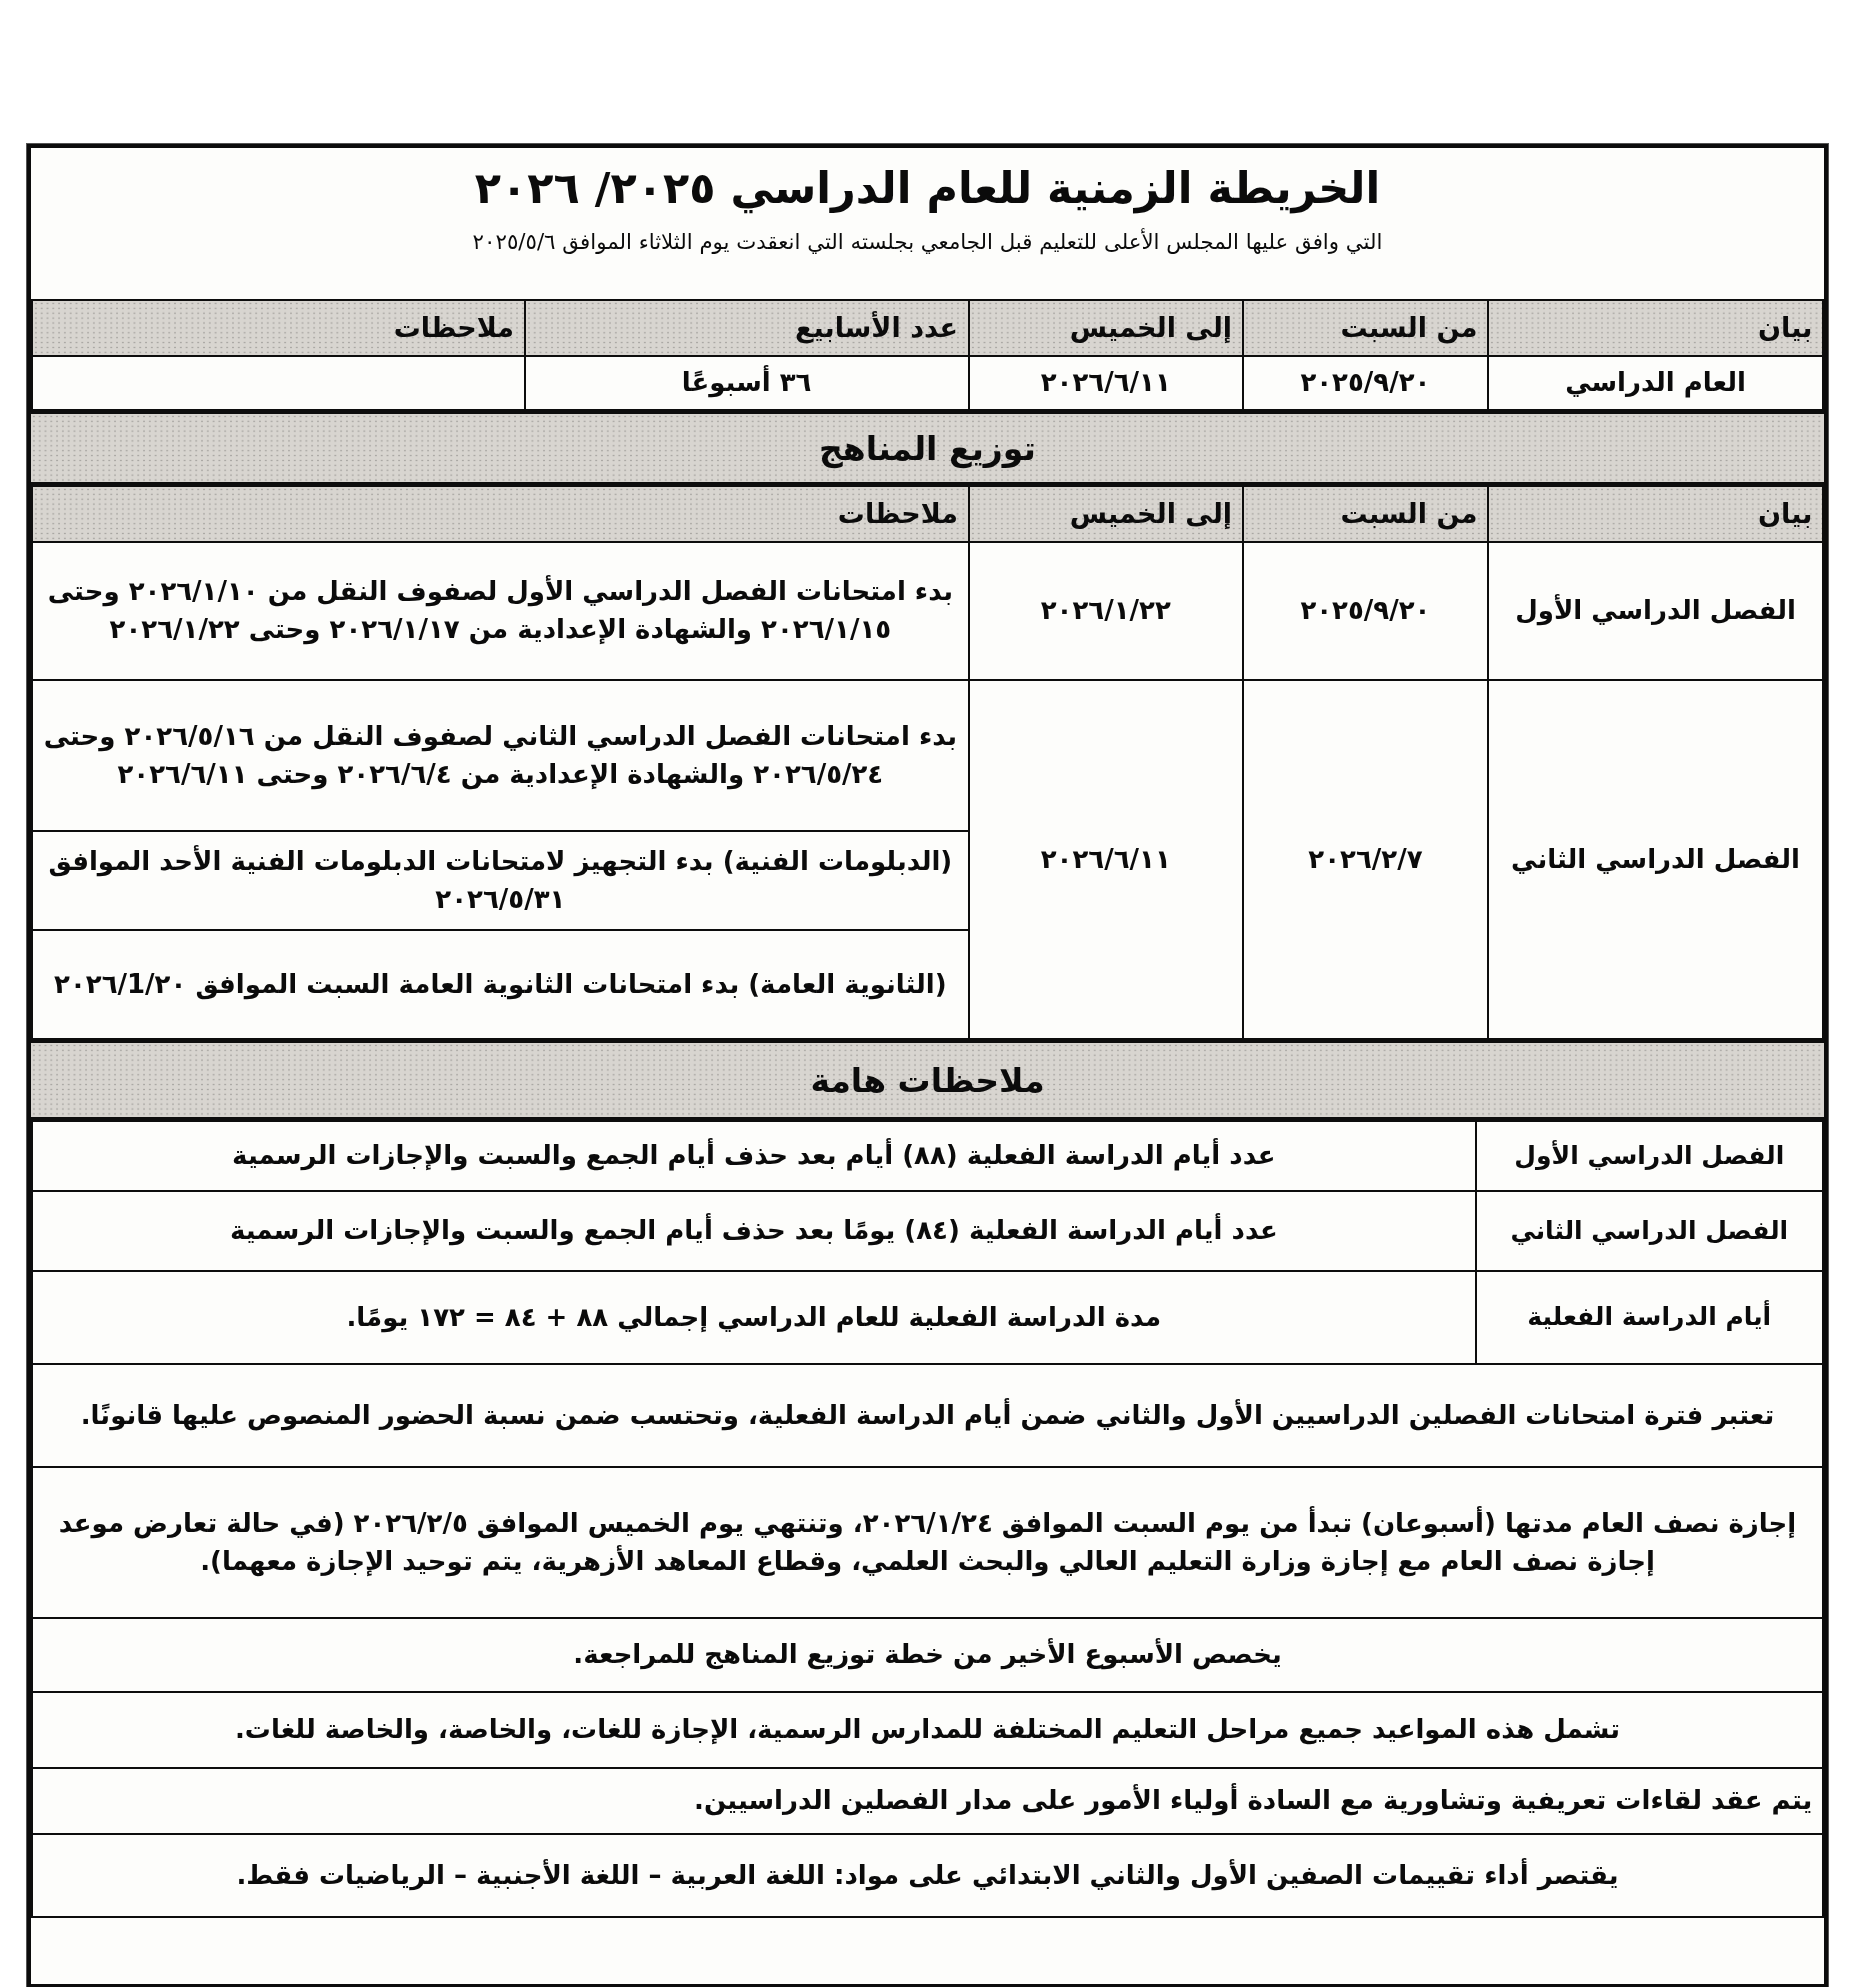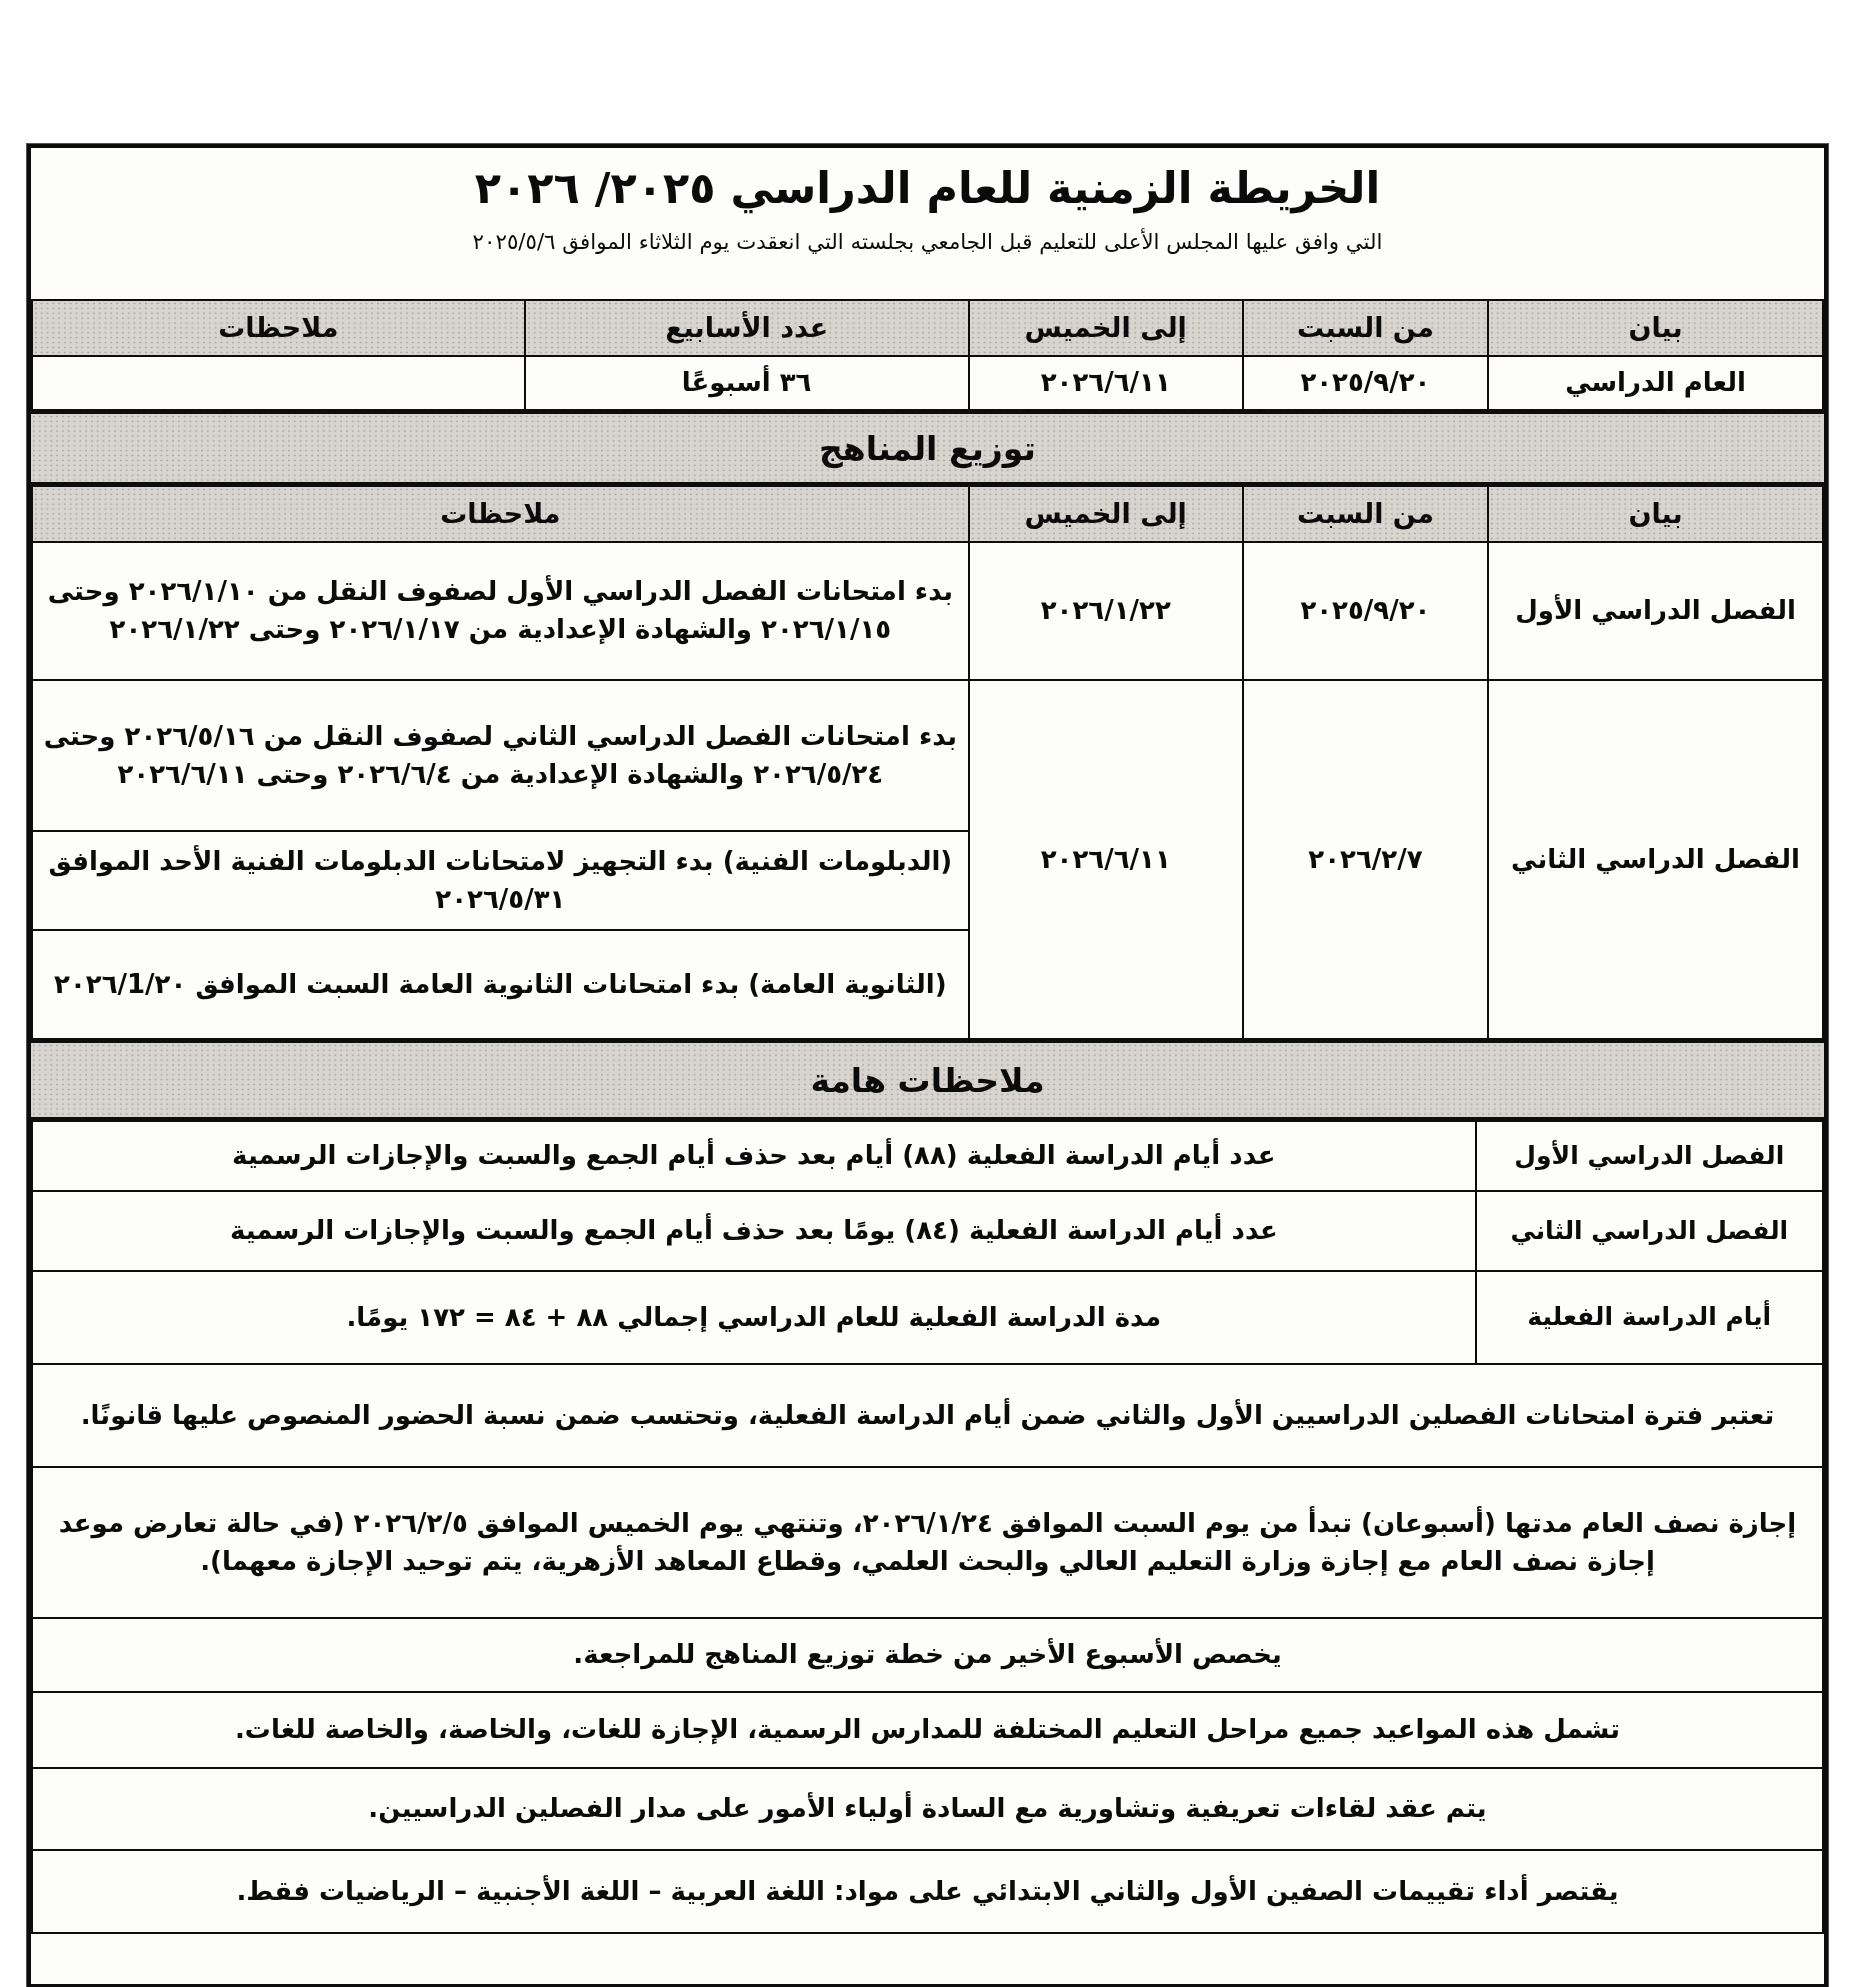--- a/index.html
+++ b/index.html
@@ -56,20 +56,21 @@
     text-align:center;
     vertical-align:middle;
     padding:3.9px 9.7px;
     box-sizing:border-box;
     font-size:26px;
     line-height:1.45;
   }
   table.t tr.head td{
     font-size:27px;
     height:56px;
+    text-align:right;
   }
   .c-item{width:18.7%}
   .c-from{width:13.7%}
   .c-to{width:15.3%}
   .c-weeks{width:24.8%}
   .c-notes1{width:27.5%}
   .c-notes2{width:52.3%}
   .c-lbl{width:19.4%}
   .c-txt{width:80.6%}
   .band{
@@ -92,21 +93,21 @@
     padding:5.8px 7.8px;
   }
   .notes-tbl .txt{font-size:26px;}
   .notes-tbl tr.n1 td{height:70px;}
   .notes-tbl tr.n2 td{height:80px;}
   .notes-tbl tr.n3 td{height:93px;}
   .notes-tbl tr.g0 td{height:103px;}
   .notes-tbl tr.g1 td{height:151px;}
   .notes-tbl tr.g2 td{height:74px;}
   .notes-tbl tr.g3 td{height:76px;}
-  .notes-tbl tr.g4 td{height:82px;}
+  .notes-tbl tr.g4 td{height:66px;text-align:right;}
   .notes-tbl tr.g5 td{height:83px;}
 </style>
 </head>
 <body>
 
 <div class="doc">
 
   <div class="title-block">
     <div class="doc-title">الخريطة الزمنية للعام الدراسي ٢٠٢٥/ ٢٠٢٦</div>
     <div class="doc-subtitle">التي وافق عليها المجلس الأعلى للتعليم قبل الجامعي بجلسته التي انعقدت يوم الثلاثاء الموافق ٢٠٢٥/٥/٦</div>

